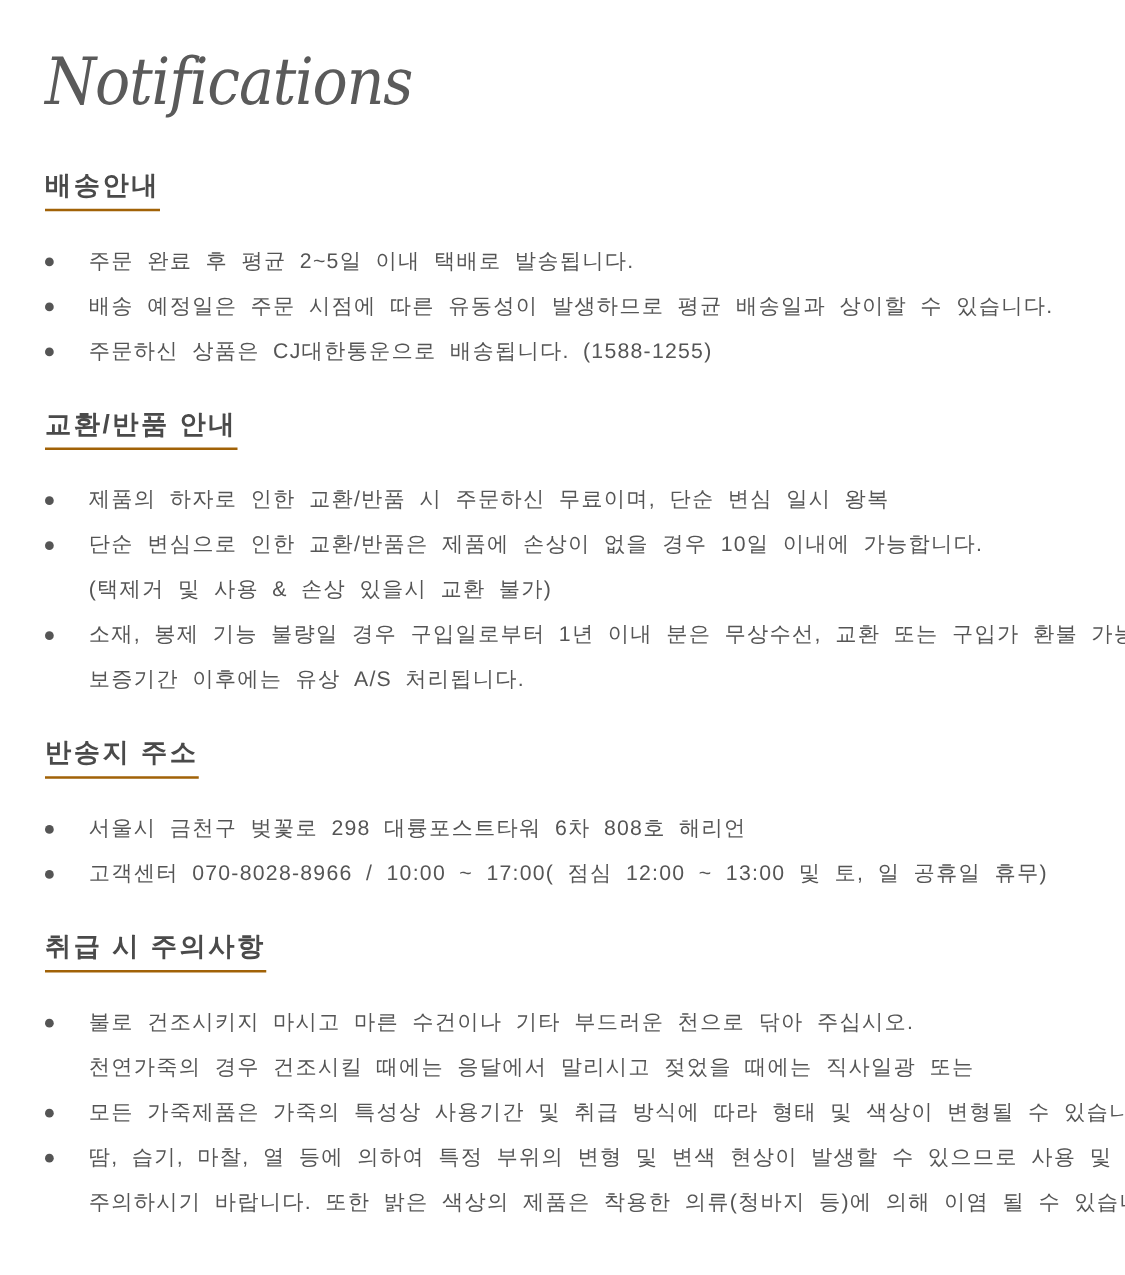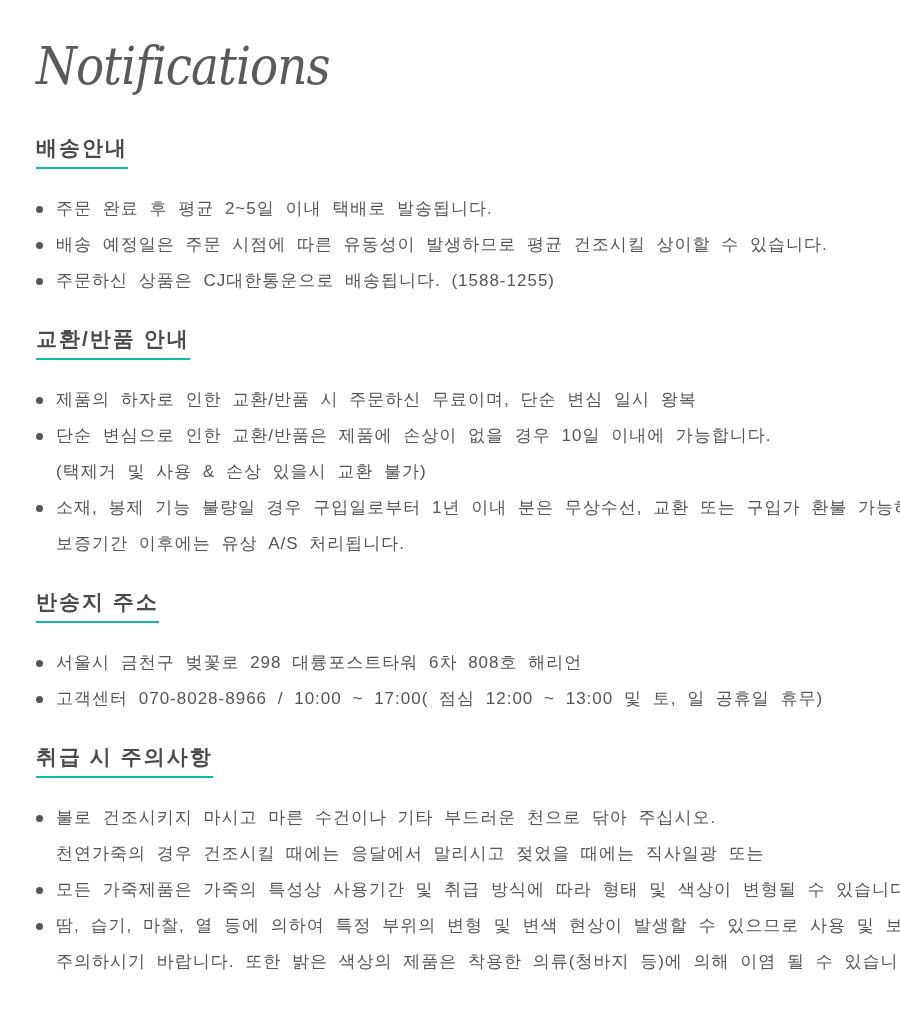--- a/index.html
+++ b/index.html
@@ -32,32 +32,32 @@
   }
   .section { margin: 0; }
   .section-heading {
     display: inline-block;
     font-size: 21px;
     font-weight: bold;
     color: #4a4a4a;
     letter-spacing: 2px;
     margin: 26px 0 22px 0;
     padding-bottom: 5px;
-    border-bottom: 2px solid #14b8a6;
+    border-bottom: 2px solid #a16207;
   }
   .section-heading.first { margin-top: 14px; }
   ul.items {
     list-style: none;
     margin: 0;
     padding: 0;
   }
   li.item {
     display: flex;
     align-items: flex-start;
-    gap: 13px;
+    gap: 28px;
   }
   .dot {
     flex: 0 0 auto;
     width: 7px;
     height: 7px;
     border-radius: 50%;
     background: #555555;
     margin-top: 15px;
   }
   .item-text { flex: 1 1 auto; }
@@ -82,21 +82,21 @@
     <ul class="items">
       <li class="item">
         <span class="dot"></span>
         <div class="item-text">
           <div class="line">주문 완료 후 평균 2~5일 이내 택배로 발송됩니다.</div>
         </div>
       </li>
       <li class="item">
         <span class="dot"></span>
         <div class="item-text">
-          <div class="line">배송 예정일은 주문 시점에 따른 유동성이 발생하므로 평균 건조시킬 상이할 수 있습니다.</div>
+          <div class="line">배송 예정일은 주문 시점에 따른 유동성이 발생하므로 평균 배송일과 상이할 수 있습니다.</div>
         </div>
       </li>
       <li class="item">
         <span class="dot"></span>
         <div class="item-text">
           <div class="line">주문하신 상품은 CJ대한통운으로 배송됩니다. (1588-1255)</div>
         </div>
       </li>
     </ul>
   </div>

